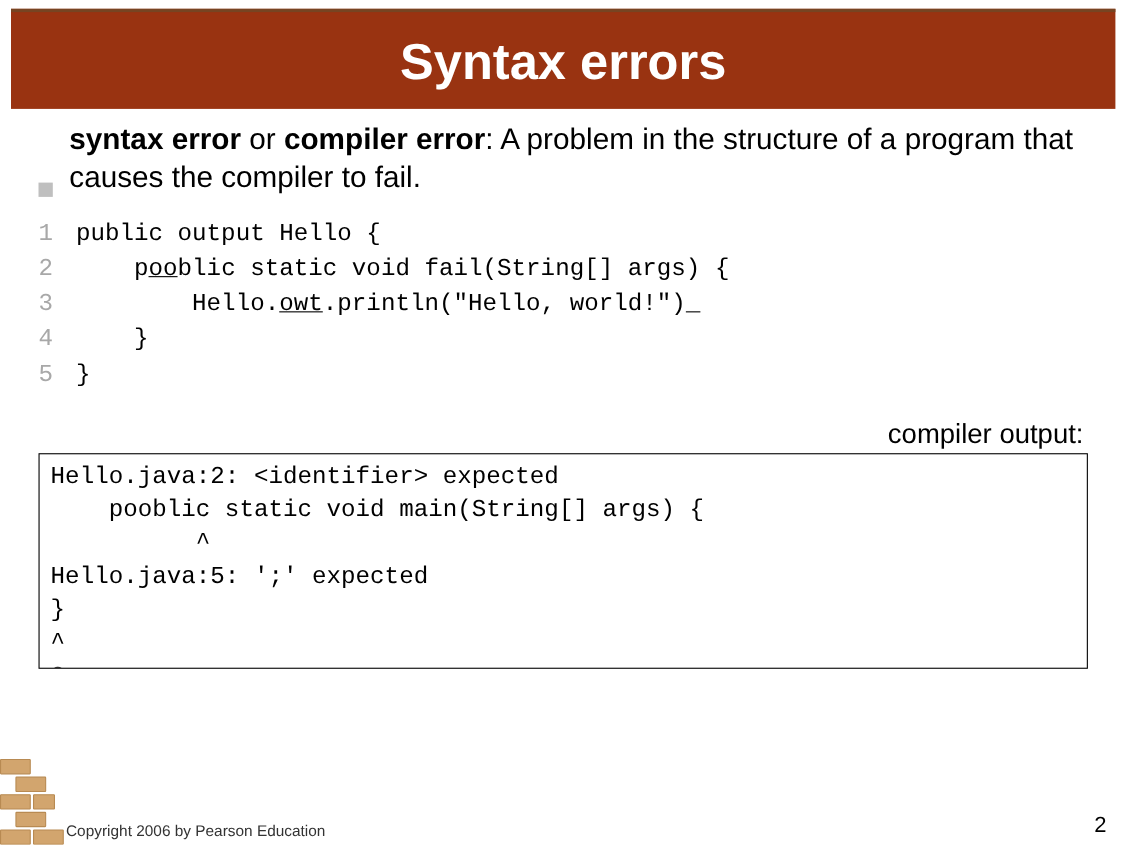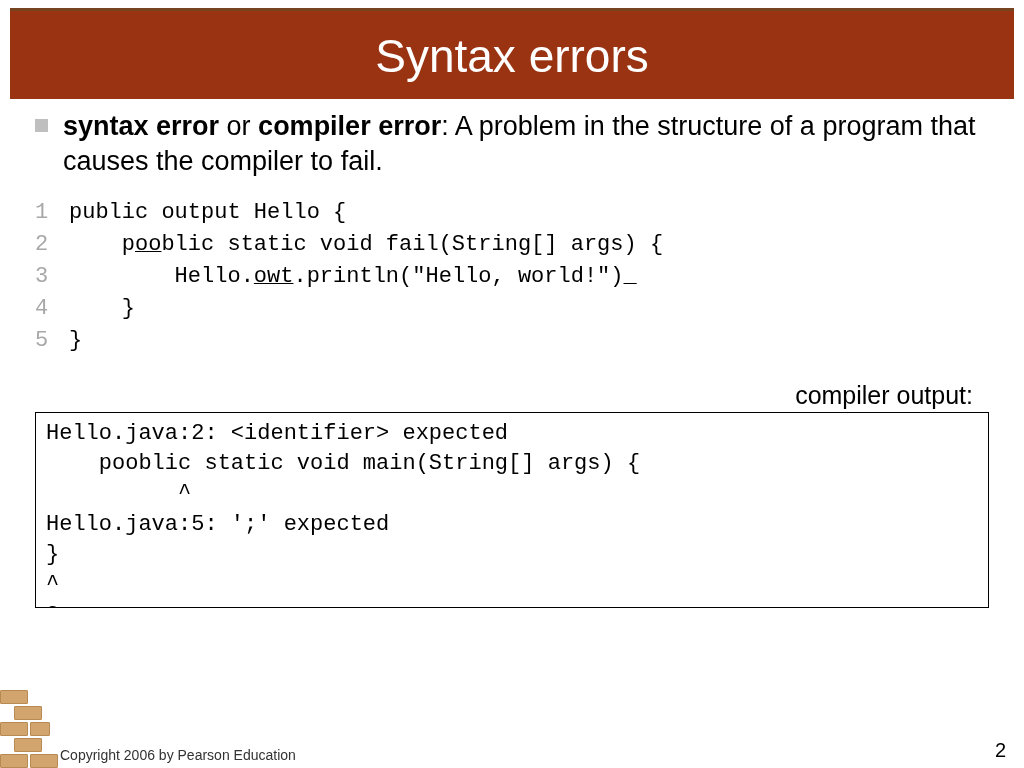--- a/index.html
+++ b/index.html
@@ -14,29 +14,29 @@
   .title-bar {
     background: #993311;
     color: #ffffff;
     text-align: center;
     padding: 18px 0 16px 0;
     margin: 8px 10px 0 10px;
     border-top: 3px solid #774422;
   }
   .title-bar h1 {
     font-size: 46px;
-    font-weight: normal;
+    font-weight: bold;
     text-align: center;
   }
   .content {
     padding: 10px 35px 0 35px;
   }
   .bullet-row {
     display: flex;
-    align-items: flex-start;
+    align-items: flex-end;
     margin-bottom: 6px;
   }
   .bullet-square {
     width: 13px;
     height: 13px;
     background: #bfbfbf;
     margin-top: 10px;
     margin-right: 15px;
     flex-shrink: 0;
   }
@@ -72,21 +72,21 @@
     width: 34px;
     text-align: left;
     flex-shrink: 0;
   }
   .code-text { white-space: pre; color: #000; }
   .uline { text-decoration: underline; text-decoration-thickness: 1px; }
   .compiler-label {
     text-align: right;
     font-size: 25px;
     margin-top: 24px;
-    margin-right: 16px;
+    margin-right: 4px;
     margin-bottom: 2px;
   }
   .compiler-box {
     border: 1.5px solid #000;
     font-family: Liberation Mono, monospace;
     font-size: 22px;
     line-height: 1.38;
     padding: 6px 10px 6px 10px;
     height: 196px;
     white-space: pre;

